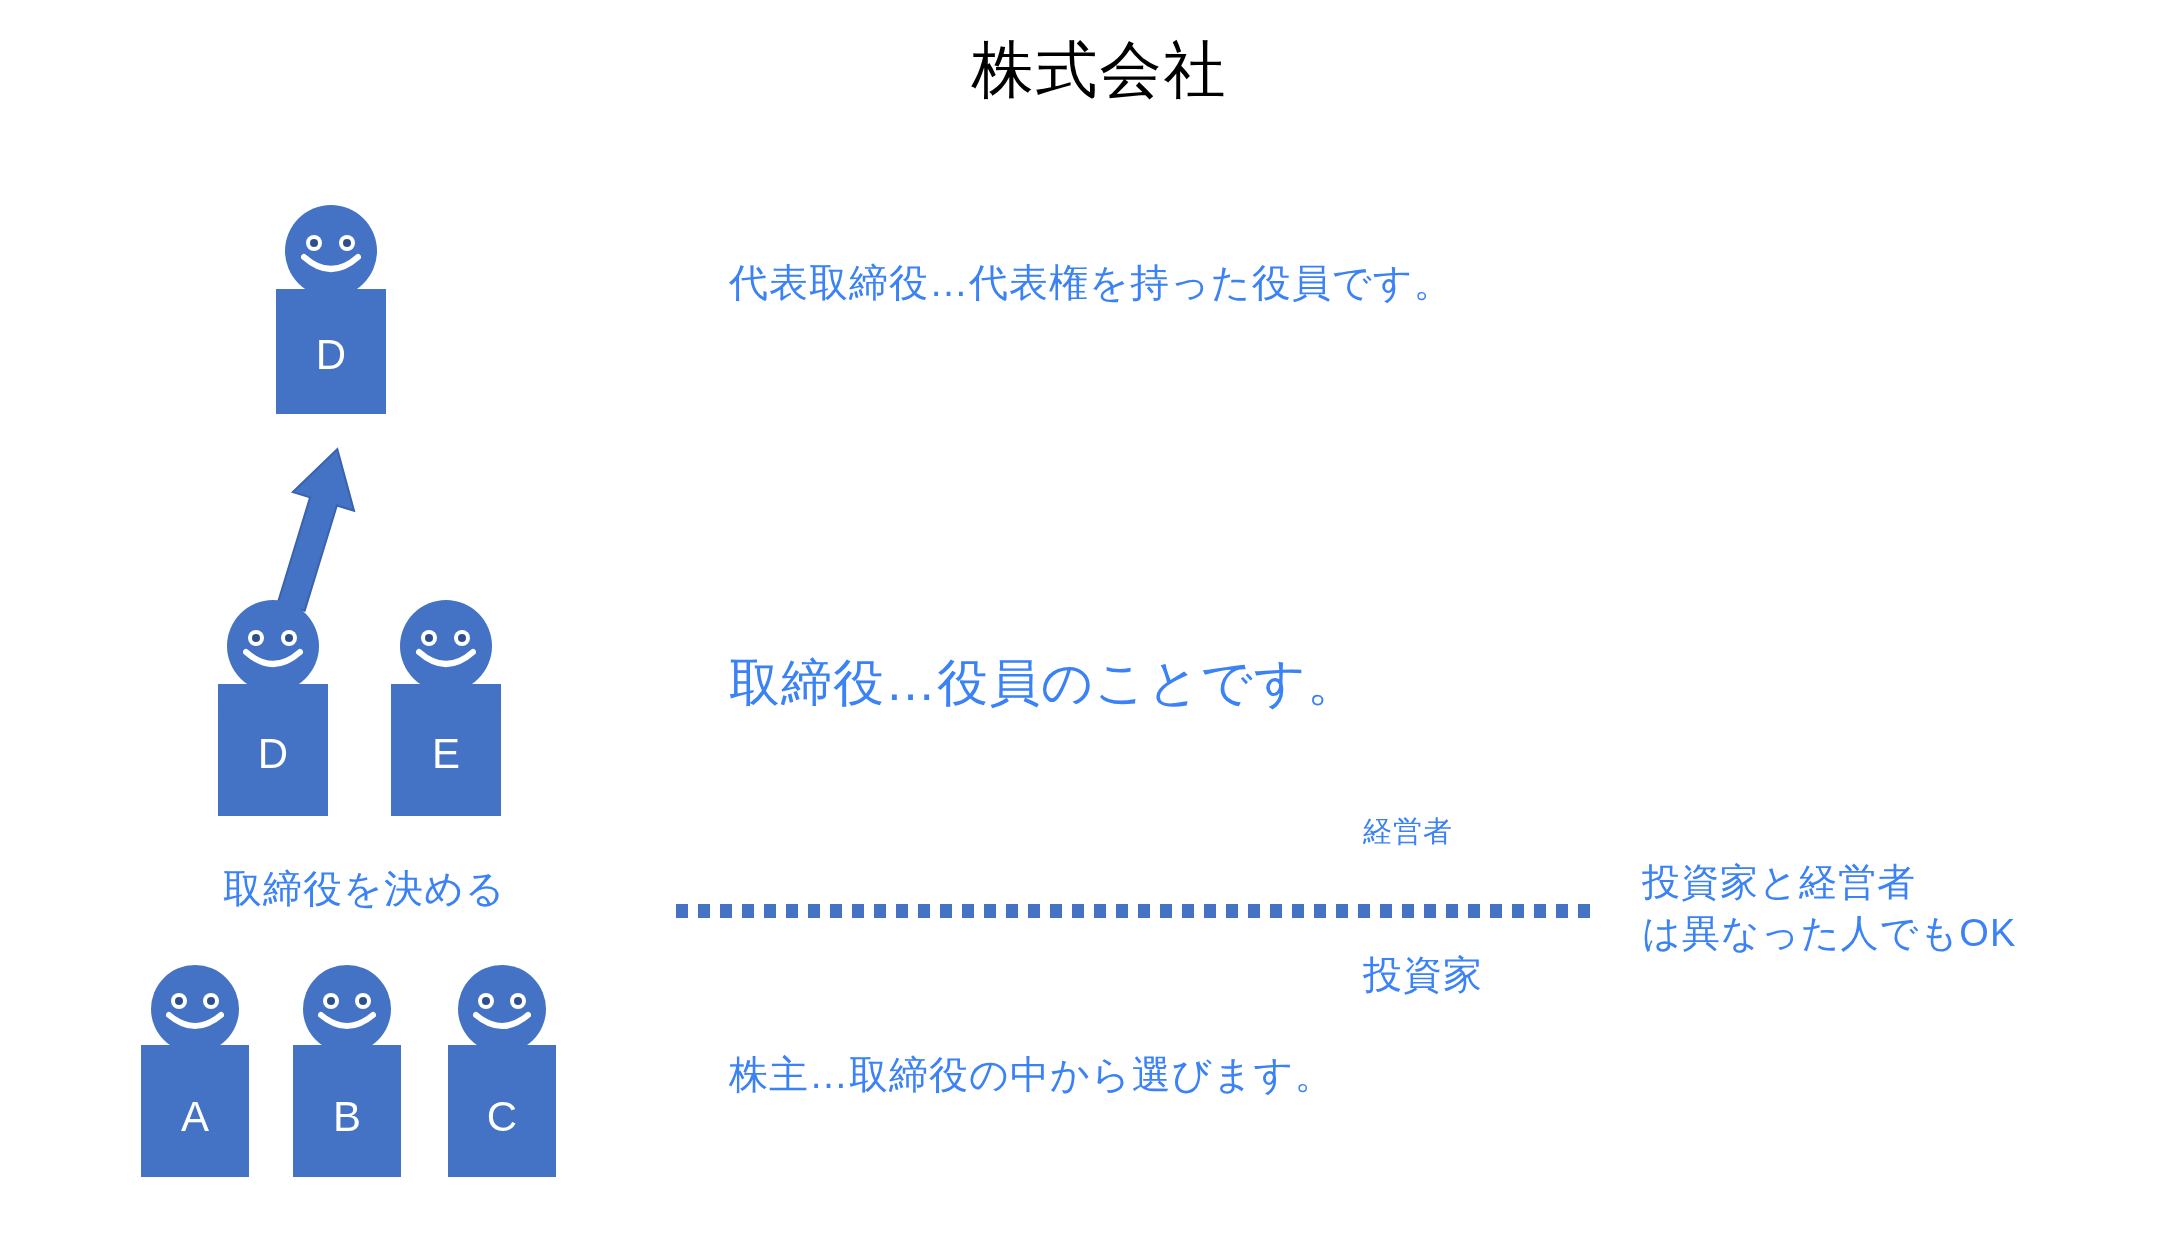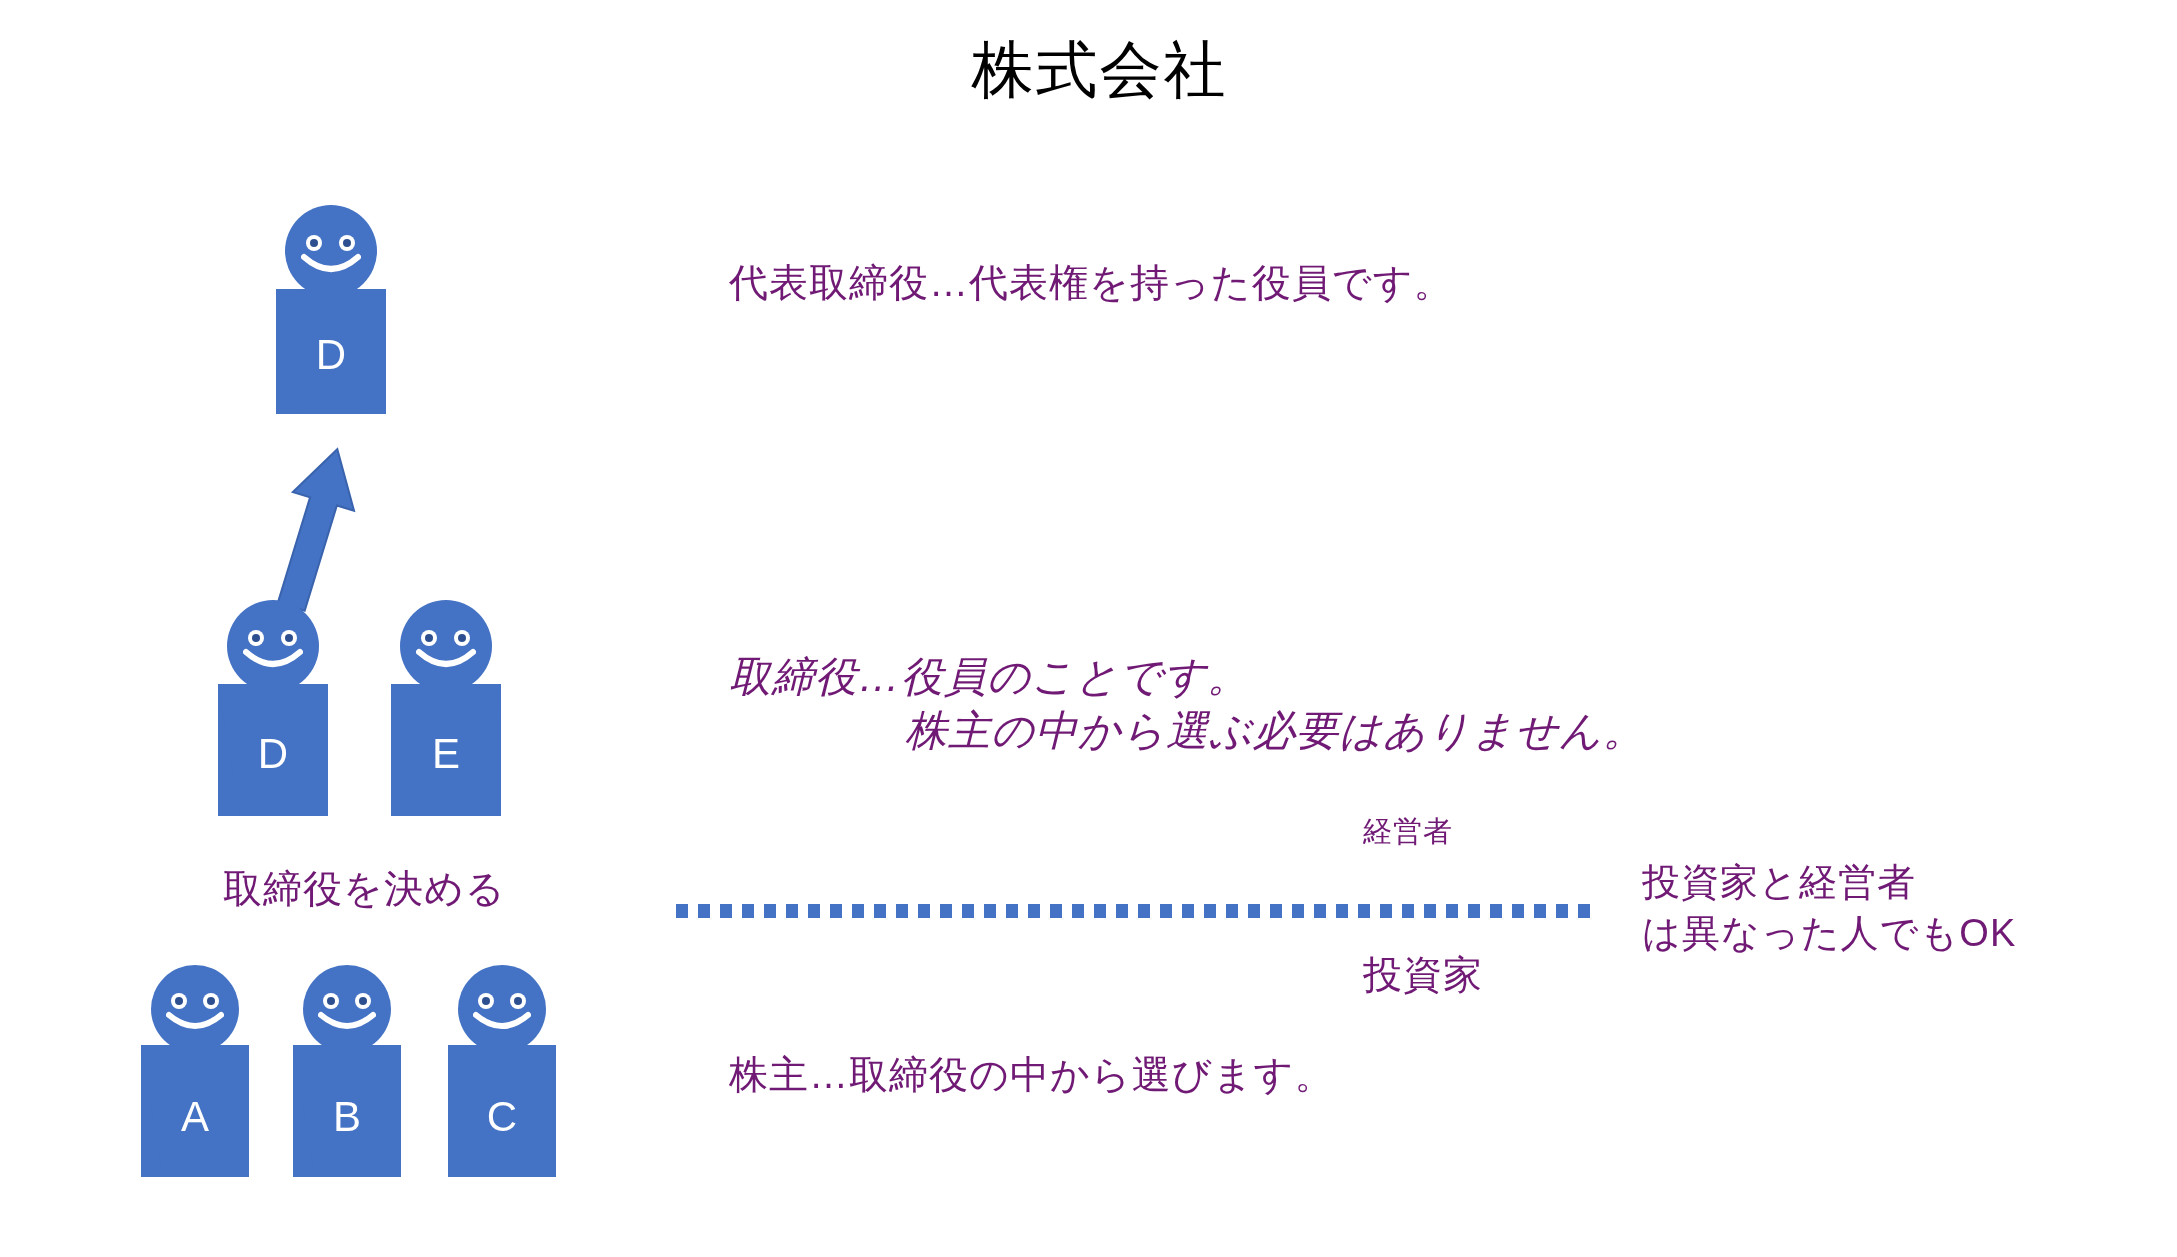--- a/index.html
+++ b/index.html
@@ -85,42 +85,41 @@
     position: absolute;
     left: 665px;
     top: 903px;
     width: 922px;
     height: 16px;
   }
 
   
   .txt {
     position: absolute;
-    color: #701a75;
+    color: #3b82f6;
     white-space: nowrap;
     letter-spacing: 1px;
   }
   .blk-line { display: block; }
 
   #t-daihyo {
     left: 718px;
     top: 258px;
     font-size: 39px;
     line-height: 1.28;
     text-align: left;
   }
   #t-daihyo .l2 { padding-left: 258px; }
 
   #t-torishimari {
     left: 718px;
     top: 650px;
-    font-size: 42px;
+    font-size: 51px;
     line-height: 1.28;
     text-align: left;
-    font-style: italic;
   }
   #t-torishimari .l2 { padding-left: 176px; }
 
   #t-keieisha {
     left: 1352px;
     top: 812px;
     font-size: 29px;
   }
 
   #t-toushika {
@@ -277,21 +276,20 @@
       <line x1="0" y1="8" x2="922" y2="8" stroke="#4472C4" stroke-width="14" stroke-dasharray="12 10" stroke-linecap="butt"></line>
     </svg>
   </div>
 
   <div class="txt" id="t-daihyo">
     <span class="blk-line l1">代表取締役…代表権を持った役員です。</span>
   </div>
 
   <div class="txt" id="t-torishimari">
     <span class="blk-line l1">取締役…役員のことです。</span>
-    <span class="blk-line l2">株主の中から選ぶ必要はありません。</span>
   </div>
 
   <div class="txt" id="t-keieisha">経営者</div>
 
   <div class="txt" id="t-toushika">投資家</div>
 
   <div class="txt" id="t-kimeru">取締役を決める</div>
 
   <div class="txt" id="t-note">
     <span class="blk-line">投資家と経営者</span>

